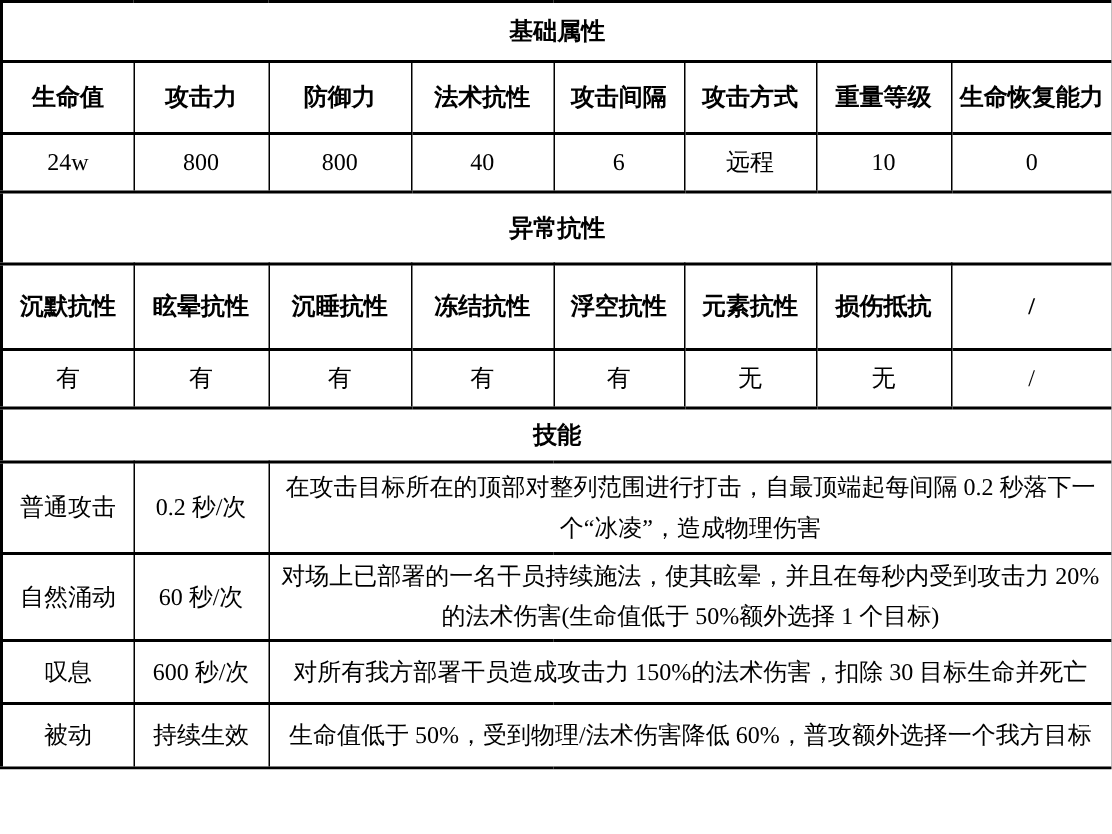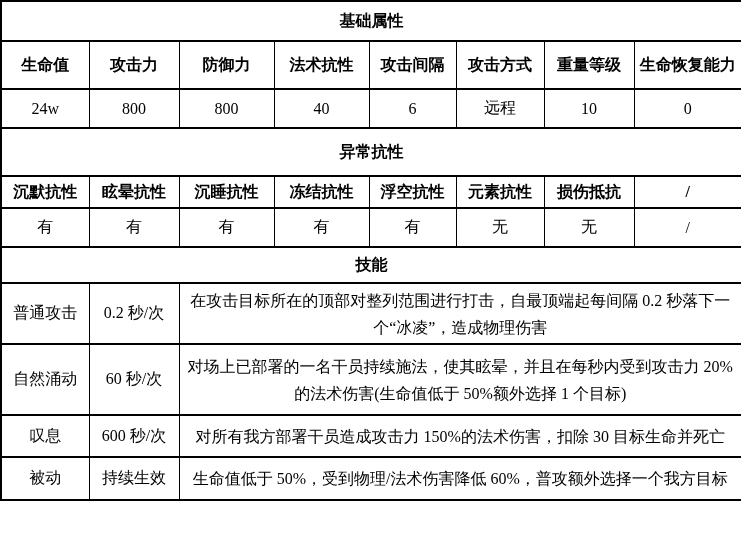--- a/index.html
+++ b/index.html
@@ -34,26 +34,26 @@
     font-weight: bold;
     font-size: 16px;
   }
   tr.head-row th {
     font-weight: bold;
   }
   tr.t1 { height: 40px; }
   tr.h1 { height: 48px; }
   tr.v1 { height: 39px; }
   tr.t2 { height: 48px; }
-  tr.h2 { height: 32px; }
+  tr.h2 { height: 57px; }
   tr.v2 { height: 39px; }
   tr.t3 { height: 36px; }
   tr.h3 { height: 38px; }
   tr.s0 { height: 61px; }
-  tr.s1 { height: 71px; }
+  tr.s1 { height: 58px; }
   tr.s2 { height: 42px; }
   tr.s3 { height: 43px; }
   td.effect {
     text-align: left;
     padding: 2px 3px;
     line-height: 27px;
   }
 </style>
 </head>
 <body>

